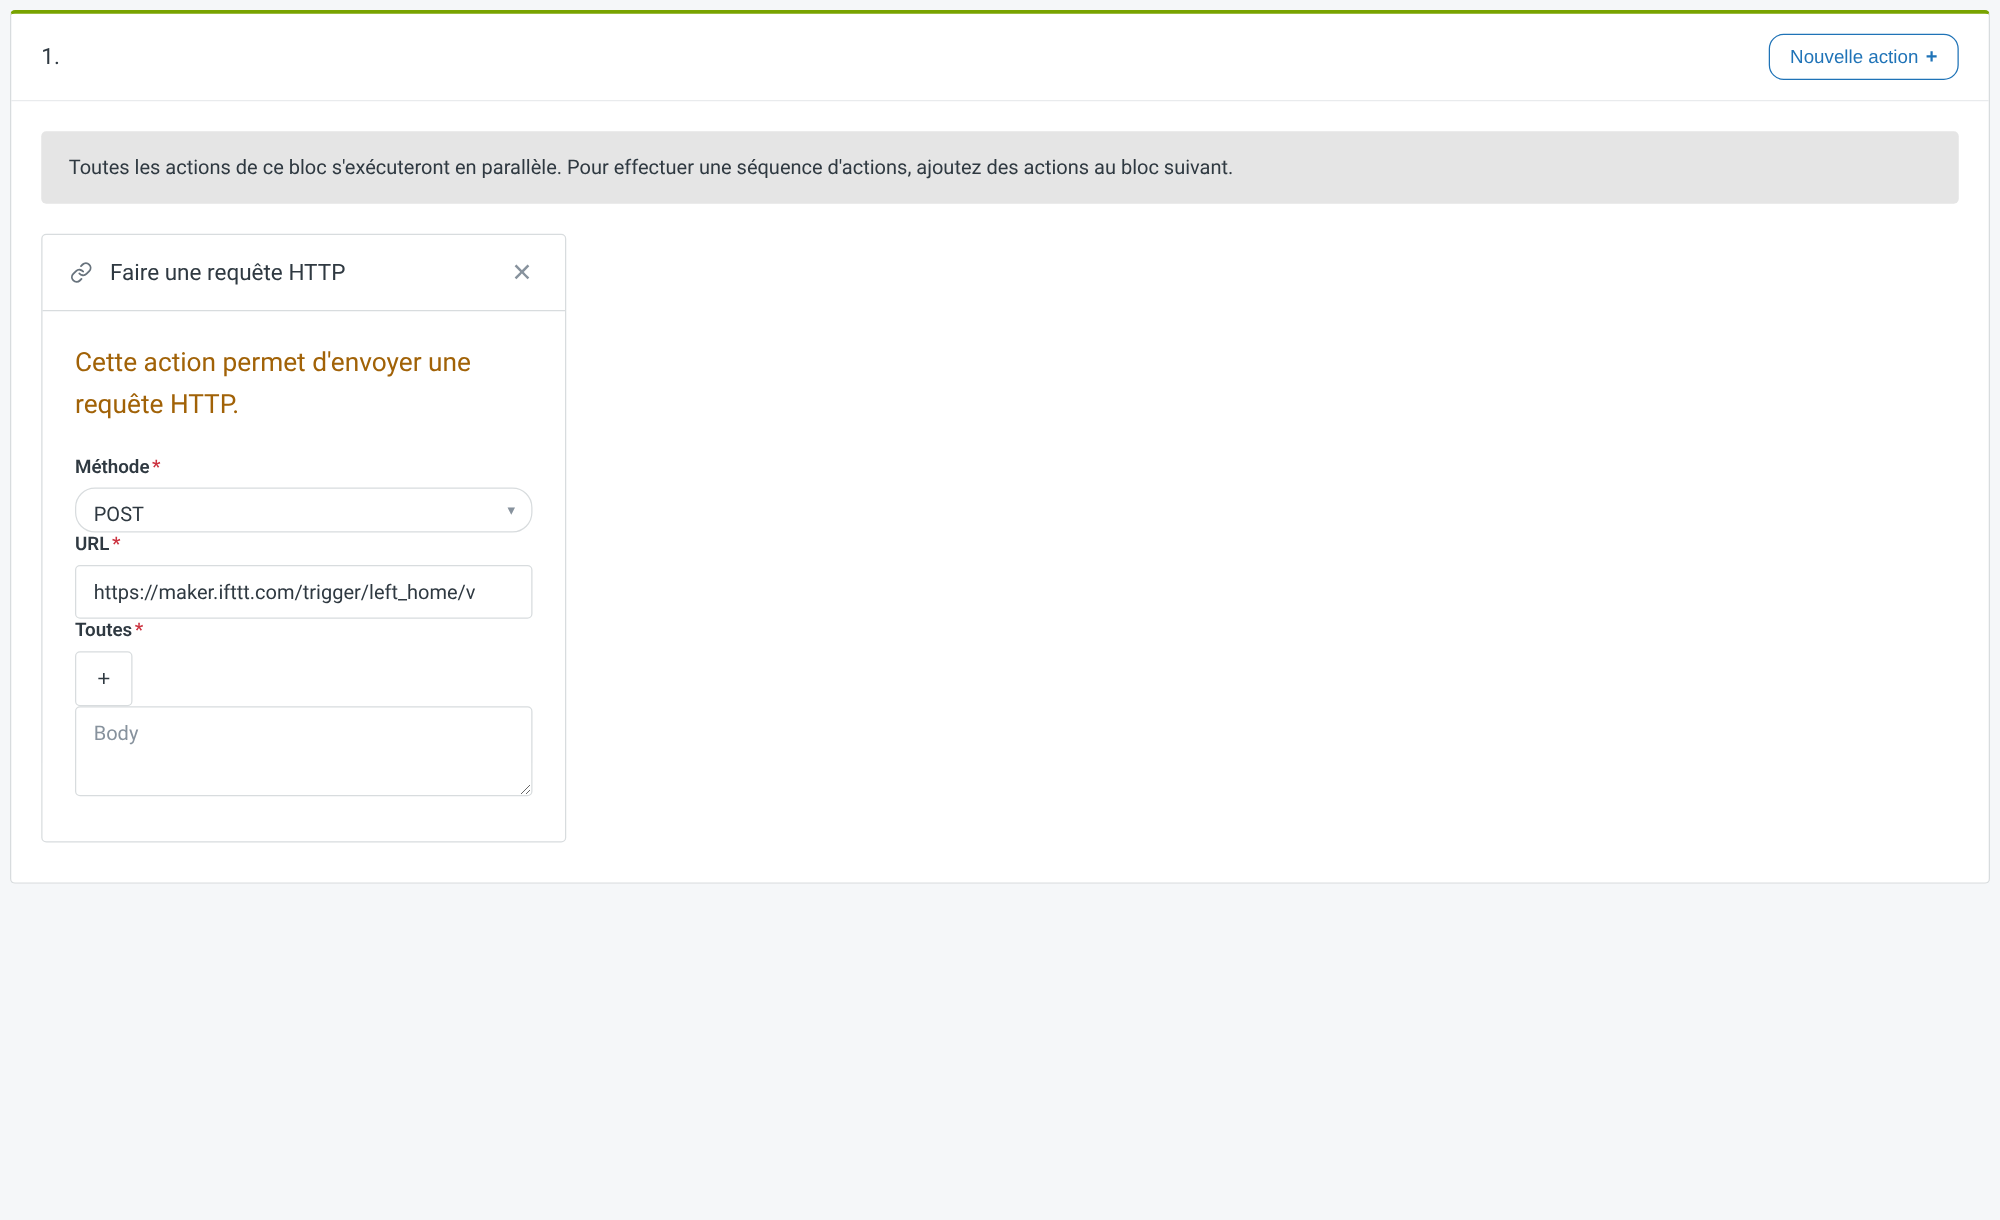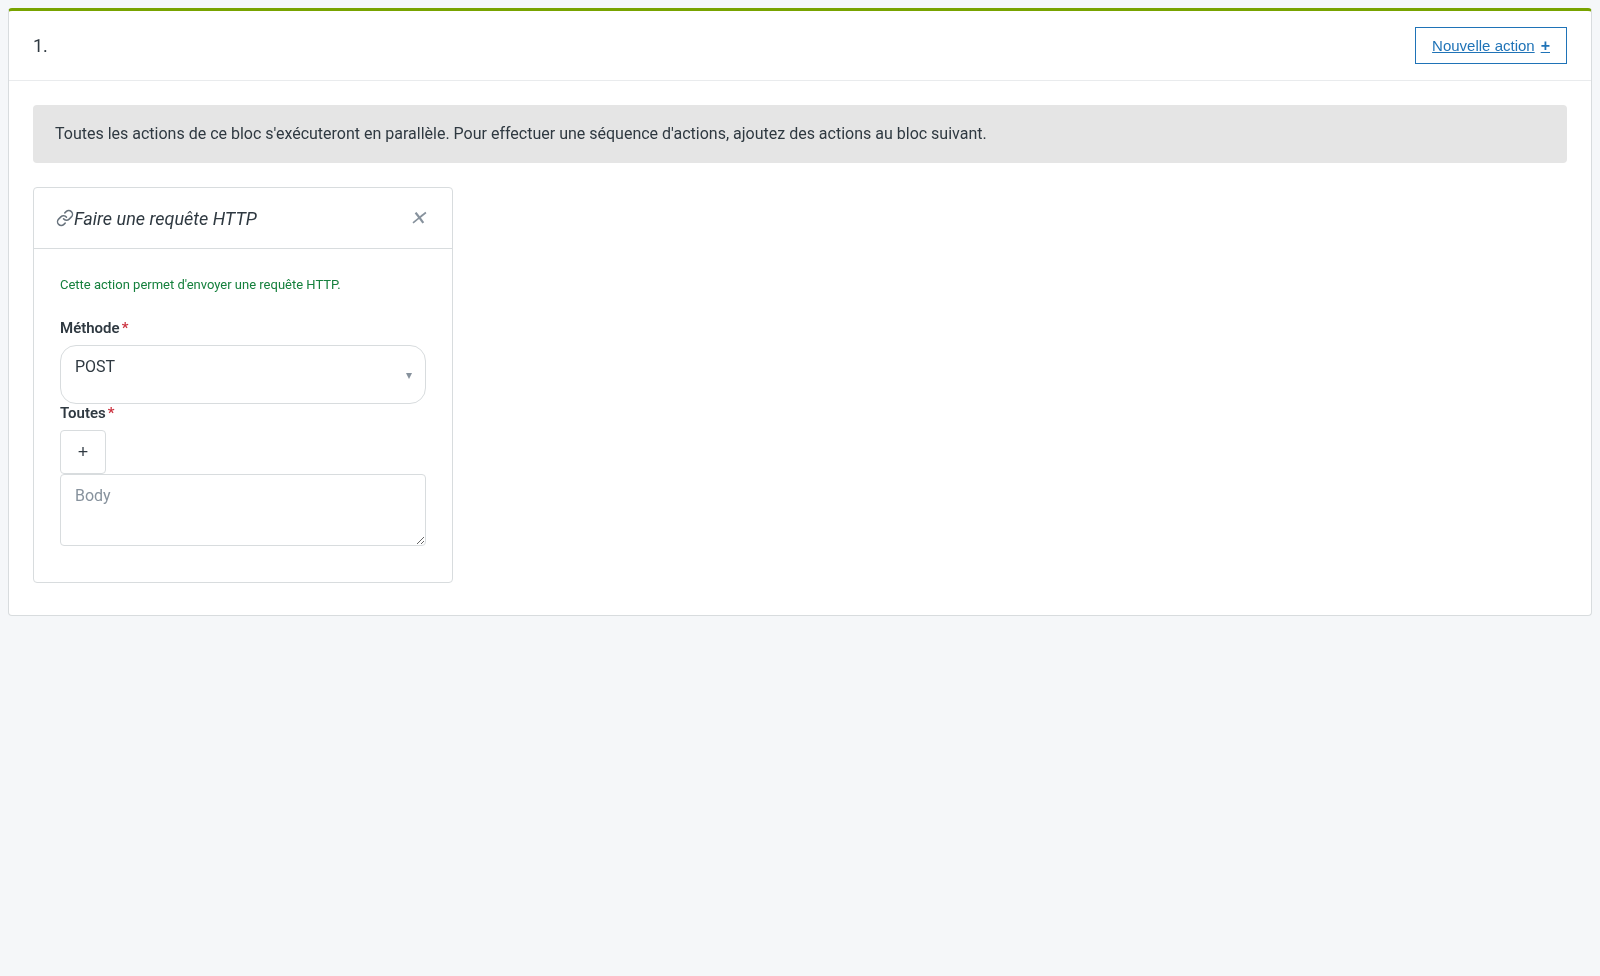--- a/index.html
+++ b/index.html
@@ -30,28 +30,27 @@
     .step-number {
       font-size: 18px;
       color: #2f3941;
       font-weight: 400;
     }
     .btn-outline {
       background: #fff;
       border: 1px solid #1f73b7;
       color: #1f73b7;
       padding: 9px 16px;
-      border-radius: 0;
+      border-radius: 12px;
       font-size: 15px;
       font-weight: 500;
       cursor: pointer;
       display: inline-flex;
       align-items: center;
       gap: 6px;
-      text-decoration: underline;
     }
     .plus-small {
       font-size: 16px;
       font-weight: 600;
       line-height: 1;
     }
     .body-section {
       padding: 24px 24px 32px 24px;
     }
     .info-banner {
@@ -67,21 +66,21 @@
       width: 420px;
       border: 1px solid #d8dcde;
       border-radius: 4px;
       background: #fff;
     }
     .card-header {
       display: flex;
       align-items: center;
       padding: 18px 22px;
       border-bottom: 1px solid #d8dcde;
-      font-style: italic;
+      gap: 14px;
     }
     .link-icon {
       flex-shrink: 0;
       width: 18px;
       height: 18px;
       color: #68737d;
     }
     .card-title {
       font-size: 18px;
       color: #2f3941;
@@ -92,22 +91,22 @@
       color: #87929d;
       font-size: 20px;
       cursor: pointer;
       line-height: 1;
       padding: 2px 4px;
     }
     .card-body {
       padding: 26px 26px 32px 26px;
     }
     .card-description {
-      color: #15803d;
-      font-size: 13px;
+      color: #a16207;
+      font-size: 21px;
       line-height: 1.55;
       margin-bottom: 24px;
     }
     .form-group {
     }
     .form-label {
       display: block;
       font-weight: 600;
       font-size: 15px;
       color: #2f3941;
@@ -118,21 +117,21 @@
       margin-left: 2px;
     }
     .select-wrapper {
       position: relative;
     }
     .select-input {
       width: 100%;
       border: 1px solid #d8dcde;
       border-radius: 16px;
       background: #fff;
-      padding: 11px 36px 27px 14px;
+      padding: 11px 36px 4px 14px;
       font-size: 16px;
       color: #2f3941;
       appearance: none;
       -webkit-appearance: none;
       cursor: pointer;
       font-family: inherit;
     }
     .select-caret {
       position: absolute;
       right: 14px;
@@ -215,20 +214,26 @@
         <div class="form-group">
           <label class="form-label">
             <span>Méthode</span><span class="req">*</span>
           </label>
           <div class="select-wrapper">
             <input type="text" readonly="" class="select-input" value="POST" style="">
             <span class="select-caret">▾</span>
           </div>
         </div>
 
+        <div class="form-group">
+          <label class="form-label">
+            <span>URL</span><span class="req">*</span>
+          </label>
+          <input type="text" class="text-input" value="https://maker.ifttt.com/trigger/left_home/v" style="">
+        </div>
 
         <div class="form-group">
           <label class="form-label">
             <span>Toutes</span><span class="req">*</span>
           </label>
           <button class="add-btn">
             <span>+</span>
           </button>
         </div>
 

